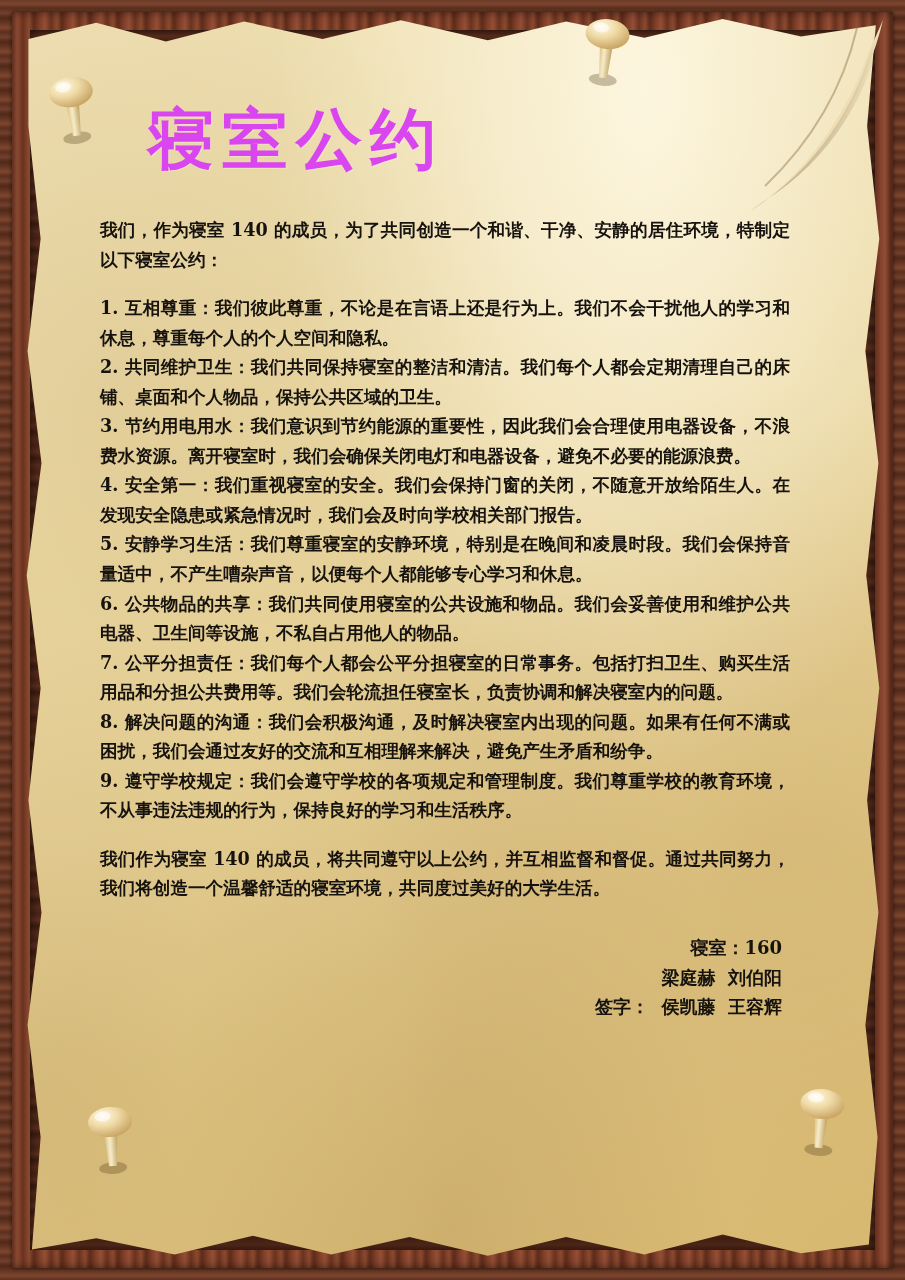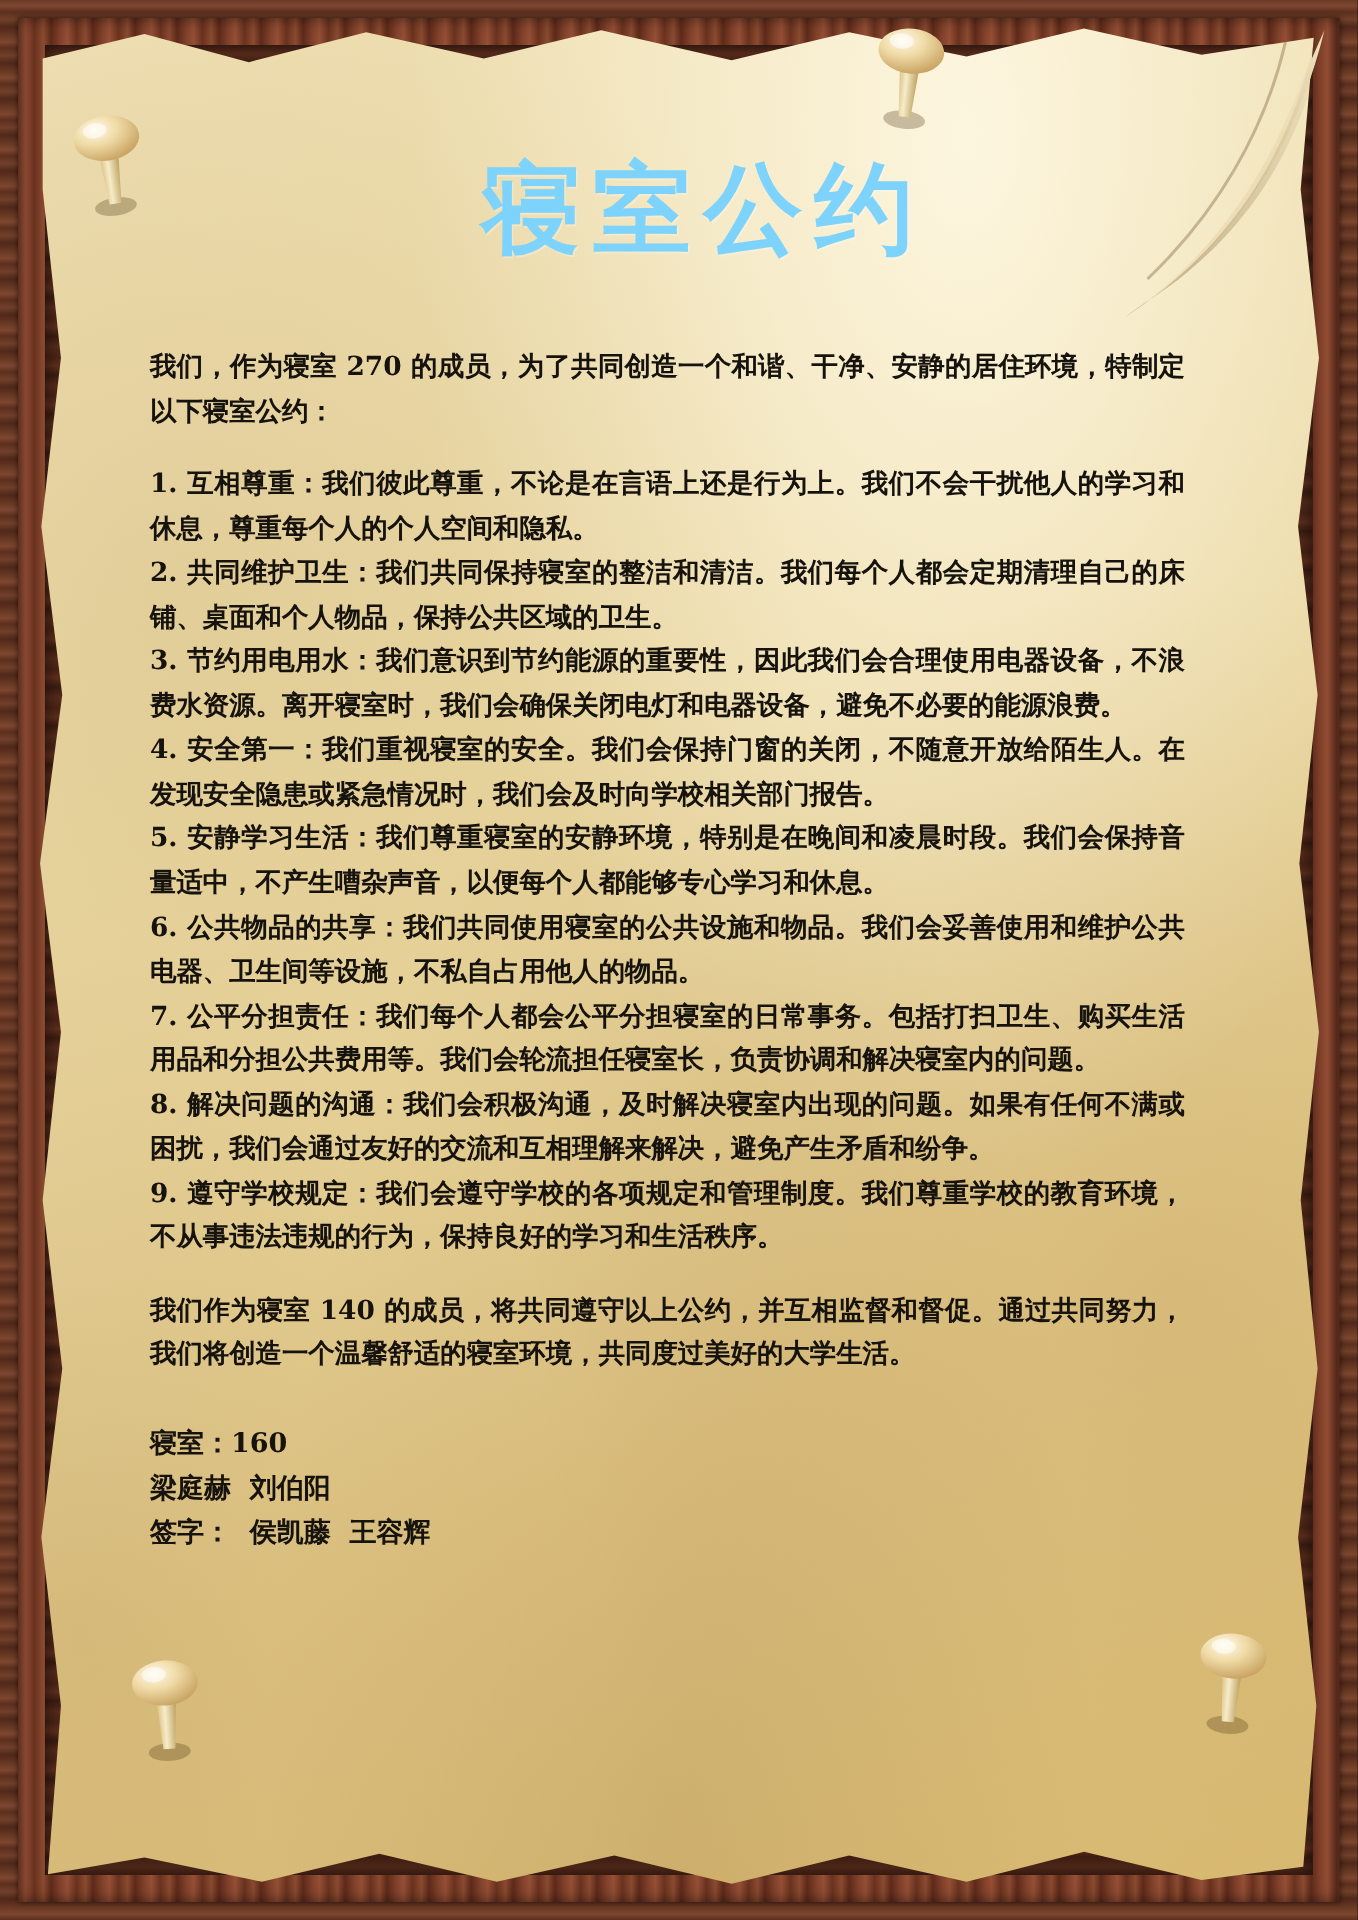--- a/index.html
+++ b/index.html
@@ -142,24 +142,24 @@
     position: absolute;
     left: 100px;
     top: 95px;
     width: 690px;
     color: #171310;
   }
   .title {
     font-family: "DejaVu Serif", "Liberation Serif", serif;
     font-size: 66px;
     font-weight: 700;
-    text-align: center;
+    text-align: left;
     letter-spacing: 8px;
-    margin: 0 0 45px 48px;
-    color: #7dd3fc;
+    margin: 0 0 30px 48px;
+    color: #d946ef;
     text-shadow: 1px 1px 0 rgba(255,255,255,.25);
   }
   .body-text {
     font-family: "DejaVu Serif", "Liberation Serif", serif;
     font-size: 17.6px;
     line-height: 1.68;
     text-align: justify;
     color: #16120e;
     font-weight: 700;
   }
@@ -167,21 +167,21 @@
   .spacer { height: 19px; }
   .rule-list { margin: 0; padding: 0; list-style: none; }
   .rule-list li { margin: 0; }
 
   .sign-block {
     margin-top: 30px;
     font-family: "DejaVu Serif", "Liberation Serif", serif;
     font-size: 18px;
     font-weight: 700;
     color: #16120e;
-    text-align: left;
+    text-align: right;
     line-height: 1.65;
     padding-right: 8px;
   }
   .sign-row { white-space: pre; }
 </style>
 </head>
 <body>
 
 <div class="frame">
   <div class="frame-inner-1"></div>
@@ -248,21 +248,21 @@
   <ellipse cx="31" cy="24" rx="22" ry="15" fill="url(#pinhead)"></ellipse>
   <ellipse cx="24" cy="18" rx="8" ry="5" fill="rgba(255,255,255,.55)"></ellipse>
 </svg>
 
 <div class="content">
 
   <h1 class="title">寝室公约</h1>
 
   <div class="body-text">
 
-    <p class="para">我们，作为寝室 270 的成员，为了共同创造一个和谐、干净、安静的居住环境，特制定以下寝室公约：</p>
+    <p class="para">我们，作为寝室 140 的成员，为了共同创造一个和谐、干净、安静的居住环境，特制定以下寝室公约：</p>
 
     <div class="spacer"></div>
 
     <ul class="rule-list">
       <li>1. 互相尊重：我们彼此尊重，不论是在言语上还是行为上。我们不会干扰他人的学习和休息，尊重每个人的个人空间和隐私。</li>
       <li>2. 共同维护卫生：我们共同保持寝室的整洁和清洁。我们每个人都会定期清理自己的床铺、桌面和个人物品，保持公共区域的卫生。</li>
       <li>3. 节约用电用水：我们意识到节约能源的重要性，因此我们会合理使用电器设备，不浪费水资源。离开寝室时，我们会确保关闭电灯和电器设备，避免不必要的能源浪费。</li>
       <li>4. 安全第一：我们重视寝室的安全。我们会保持门窗的关闭，不随意开放给陌生人。在发现安全隐患或紧急情况时，我们会及时向学校相关部门报告。</li>
       <li>5. 安静学习生活：我们尊重寝室的安静环境，特别是在晚间和凌晨时段。我们会保持音量适中，不产生嘈杂声音，以便每个人都能够专心学习和休息。</li>
       <li>6. 公共物品的共享：我们共同使用寝室的公共设施和物品。我们会妥善使用和维护公共电器、卫生间等设施，不私自占用他人的物品。</li>

